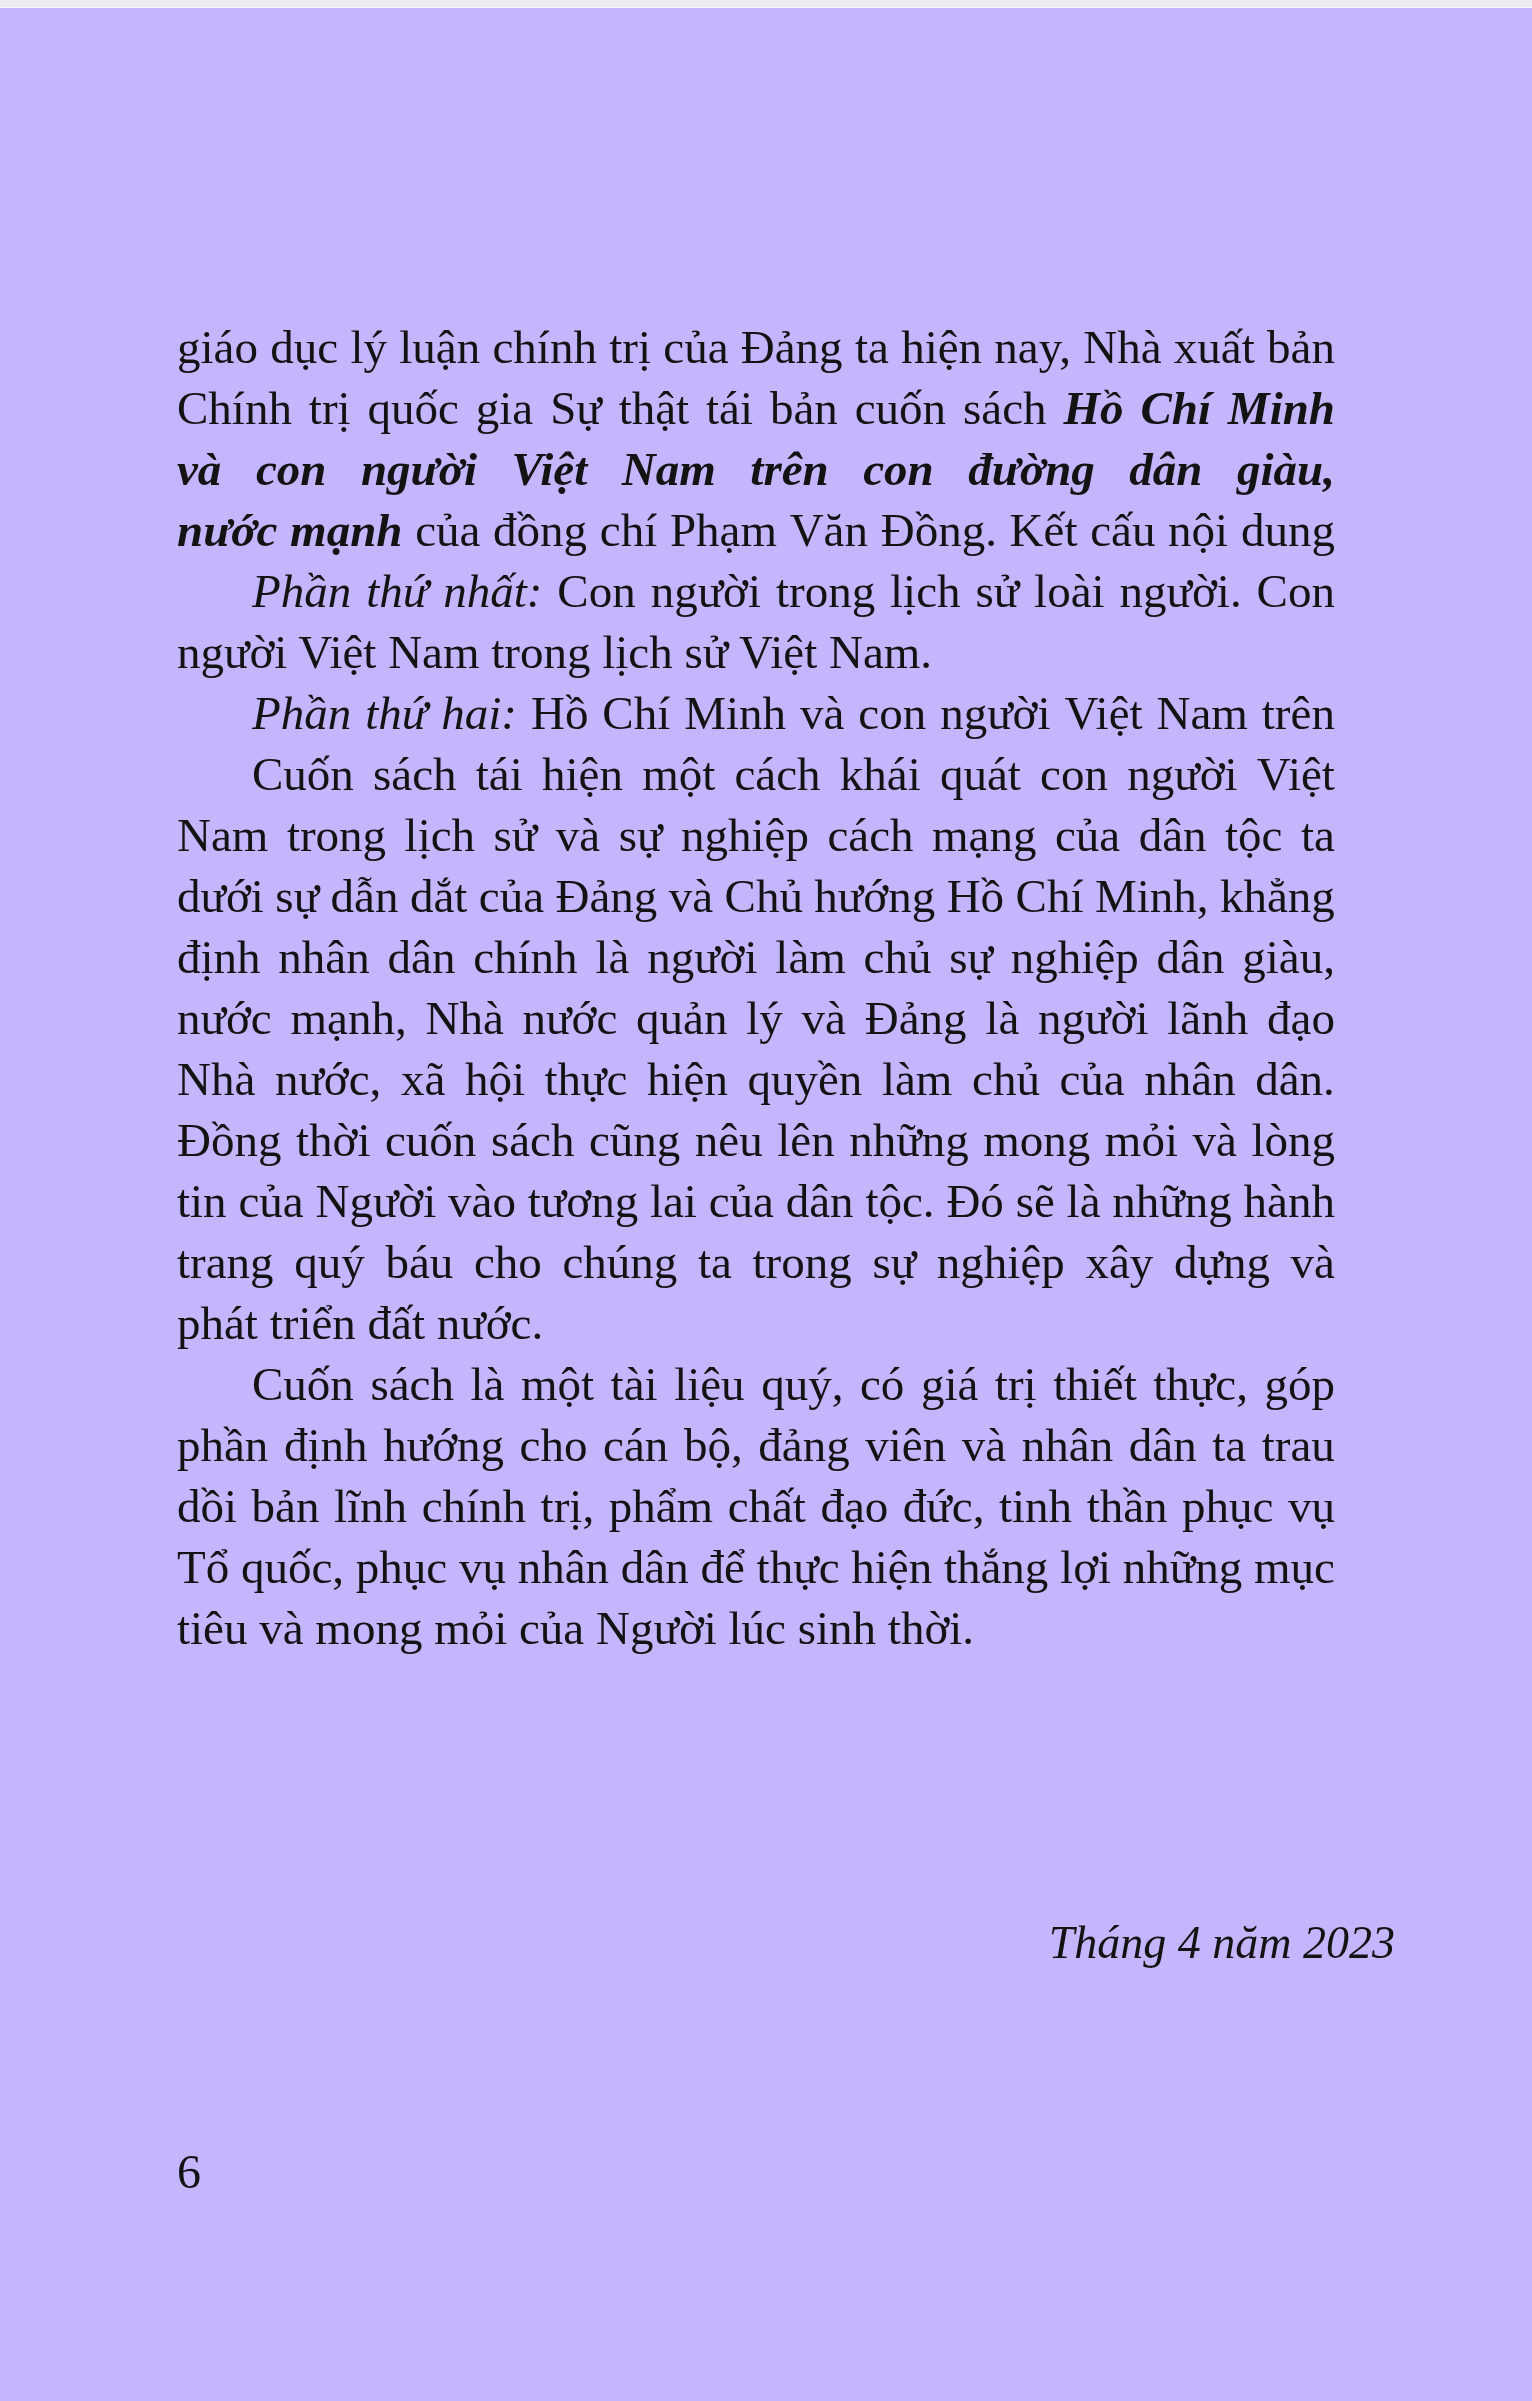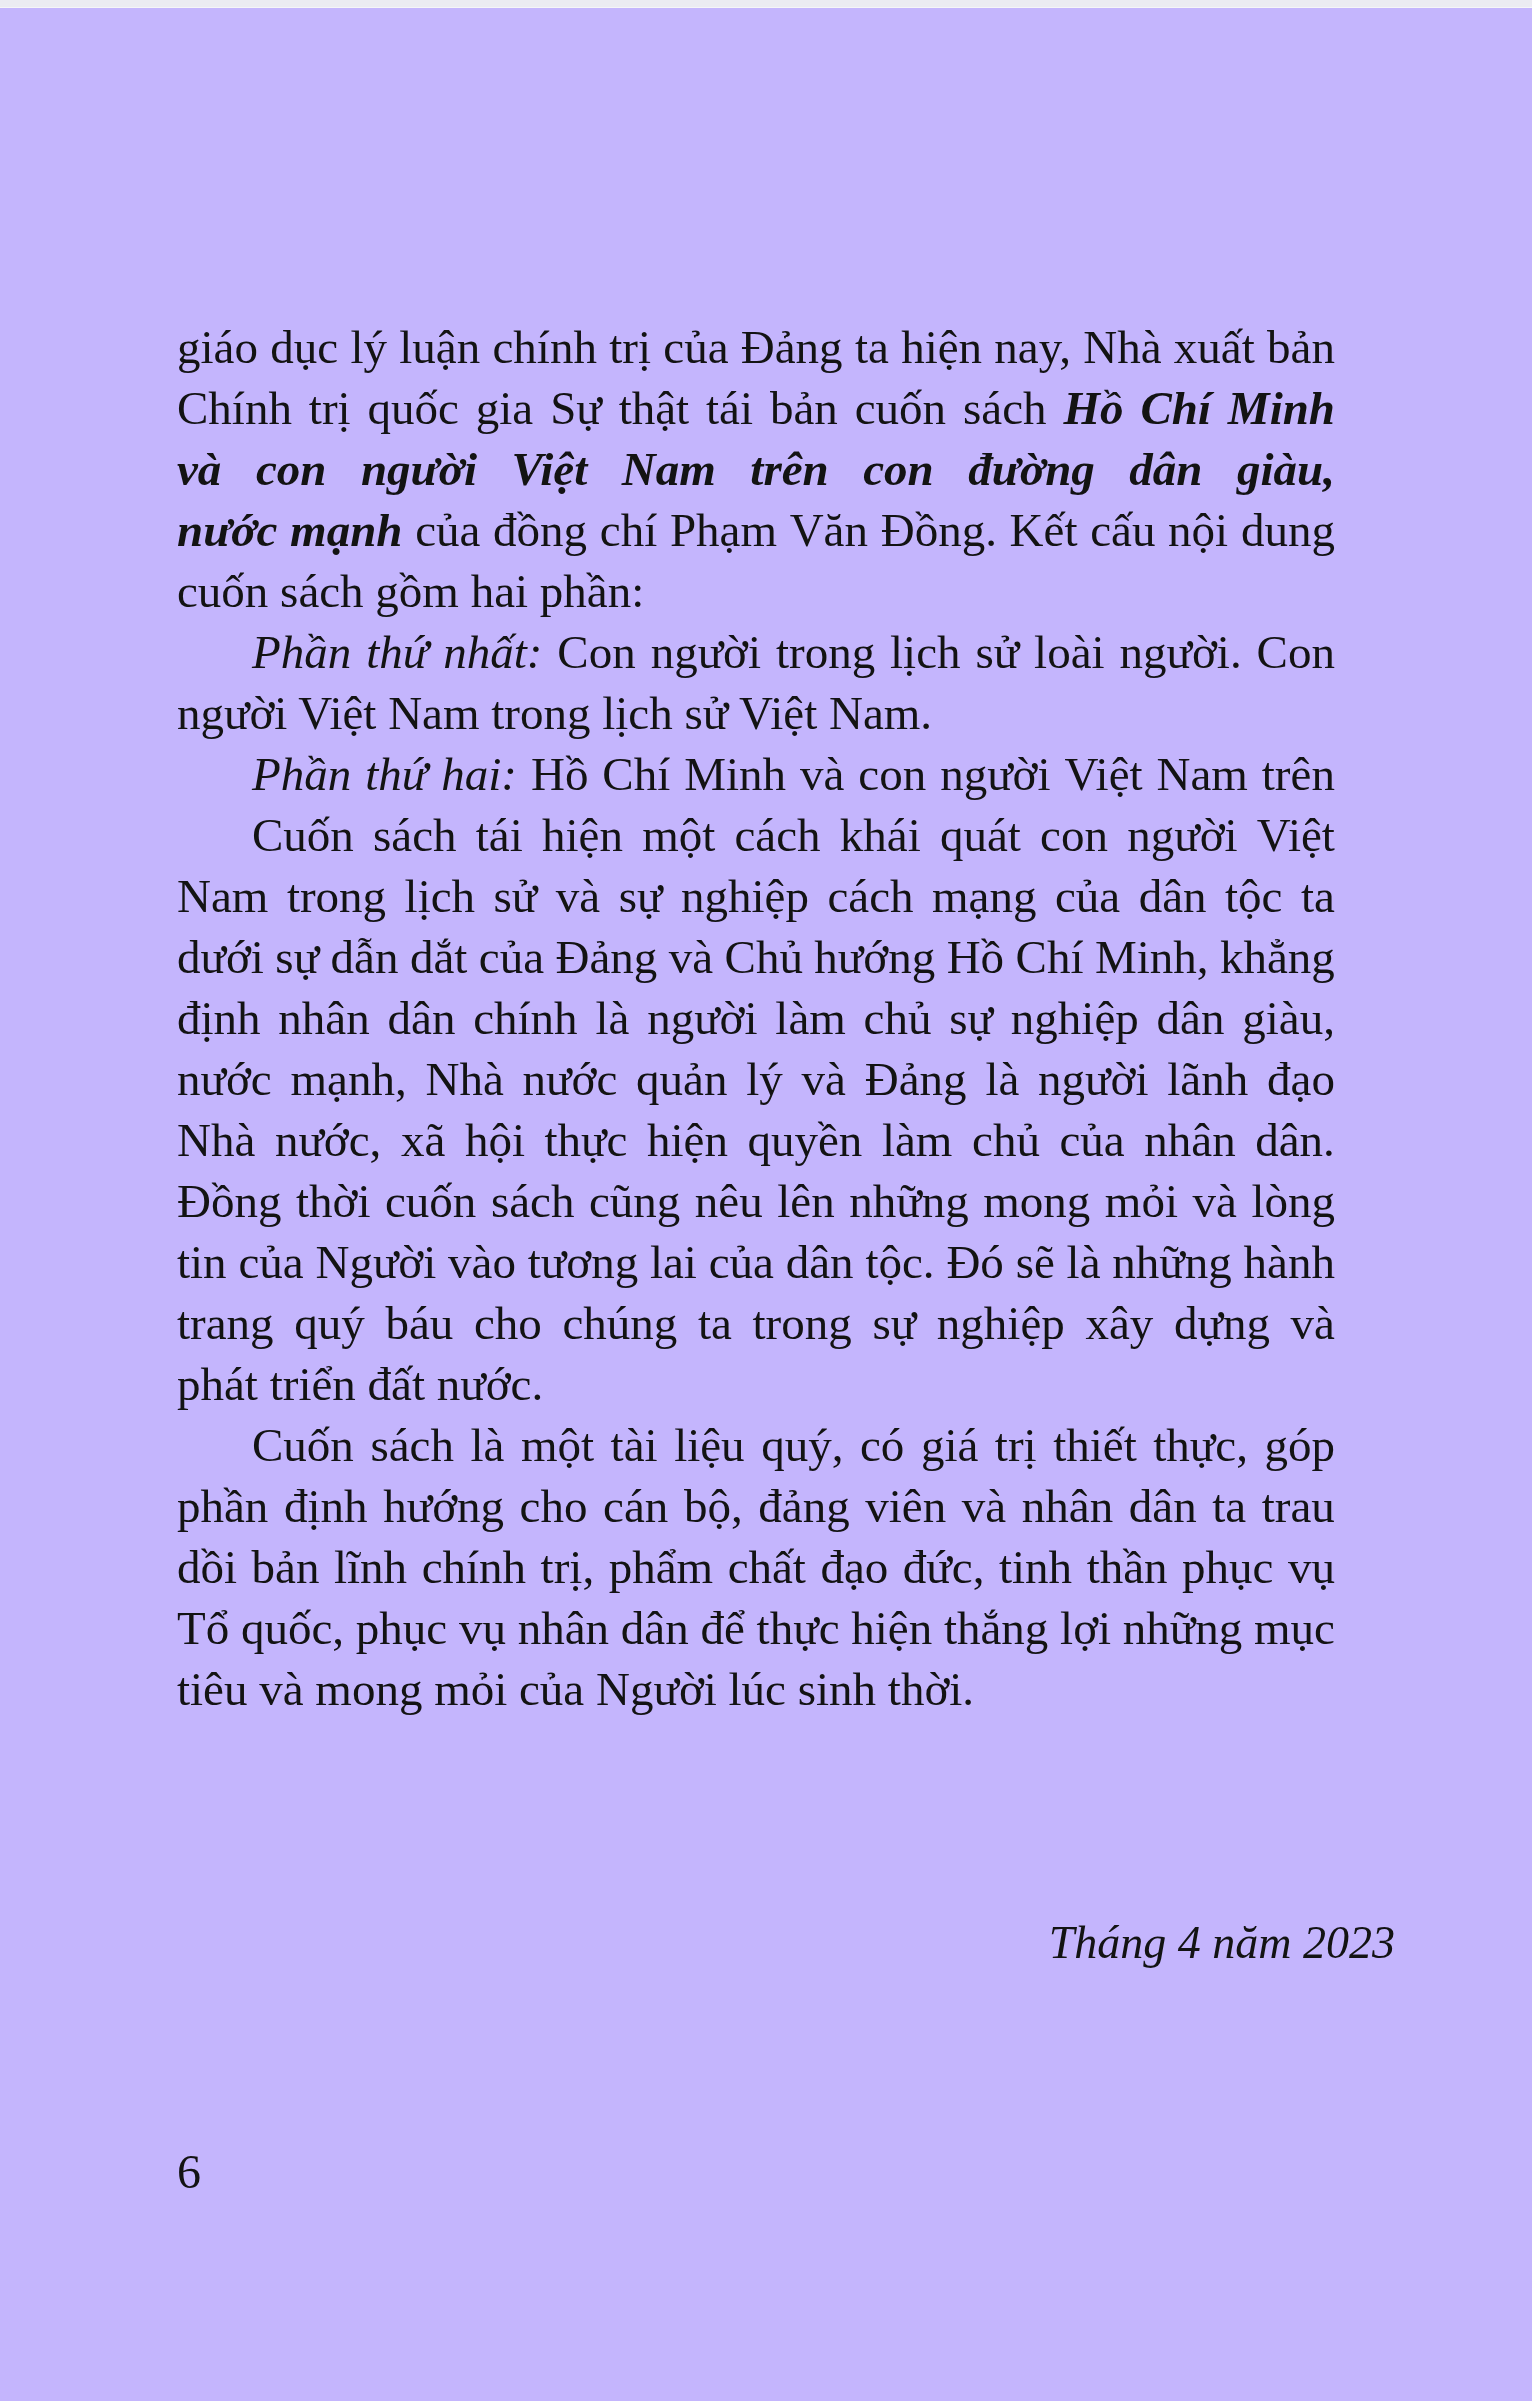--- a/index.html
+++ b/index.html
@@ -128,21 +128,20 @@
           <span>đồng</span>
           <span>chí</span>
           <span>Phạm</span>
           <span>Văn</span>
           <span>Đồng.</span>
           <span>Kết</span>
           <span>cấu</span>
           <span>nội</span>
           <span>dung</span>
         </div>
-        <div class="text-line"><span>cuốn sách gồm hai phần:</span></div>
       </div>
       <div>
         <div class="text-line justify indent">
           <span class="run-i">Phần</span>
           <span class="run-i">thứ</span>
           <span class="run-i">nhất:</span>
           <span>Con</span>
           <span>người</span>
           <span>trong</span>
           <span>lịch</span>

